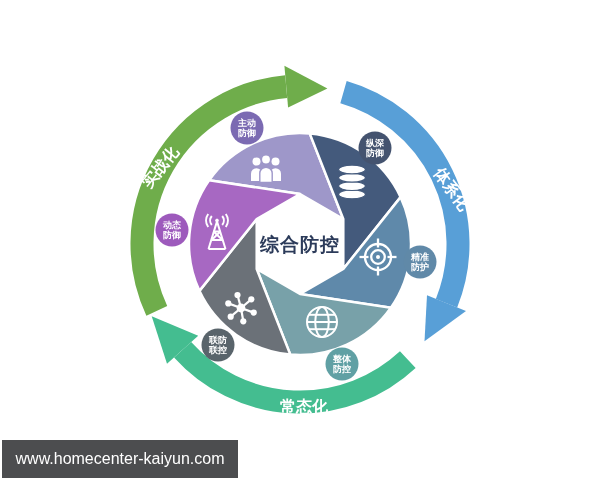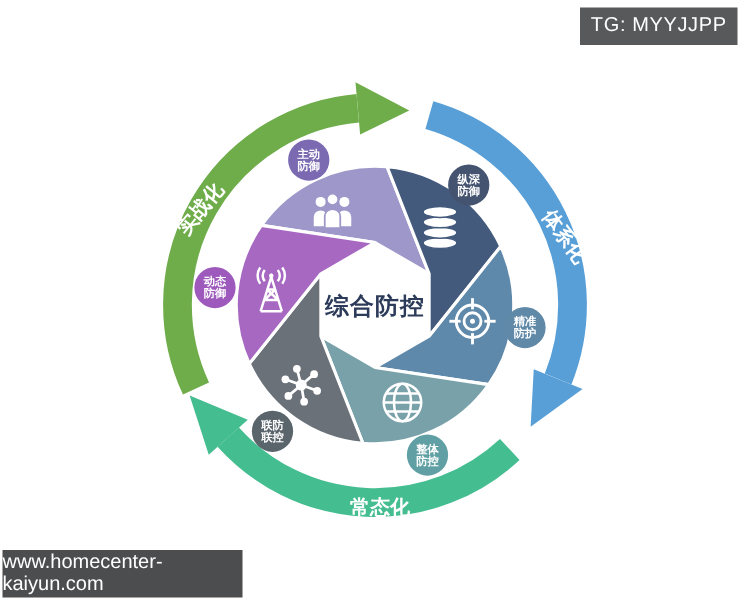--- a/index.html
+++ b/index.html
@@ -1,20 +1,20 @@
 <!DOCTYPE html>
 <html><head>
 <meta charset="utf-8">
 <style>
   html,body{margin:0;padding:0;background:#fff;}
   .stage{position:relative;width:600px;height:480px;background:#ffffff;overflow:hidden;
          font-family:"Liberation Sans","DejaVu Sans",sans-serif;}
   .tg-box{position:absolute;left:464px;top:6px;width:126px;height:30px;background:#58595b;
           color:#fff;font-size:16px;letter-spacing:0.5px;display:flex;align-items:center;justify-content:center;}
-  .wm-box{position:absolute;left:2px;top:440px;width:192px;height:38px;background:#4c4d4f;
+  .wm-box{position:absolute;left:2px;top:440px;width:236px;height:38px;background:#4c4d4f;
           color:#fff;font-size:16px;display:flex;align-items:center;justify-content:center;}
   svg{position:absolute;left:0;top:0;}
   .ring-label{fill:#ffffff;font-size:16px;font-weight:bold;}
   .badge-label{fill:#ffffff;font-size:9px;font-weight:bold;}
   .center-label{font-size:19px;font-weight:bold;letter-spacing:1px;}
   text{font-family:"Liberation Sans","DejaVu Sans",sans-serif;text-anchor:middle;}
 </style>
 </head>
 <body>
 
@@ -136,20 +136,17 @@
         <text class="badge-label" x="218" y="352.8">联控</text>
       </g>
       <g>
         <circle cx="172" cy="230" r="16.5" fill="#9d5abc"></circle>
         <text class="badge-label" x="172" y="228.2">动态</text>
         <text class="badge-label" x="172" y="237.8">防御</text>
       </g>
     </g>
   </svg>
 
-  <div class="tg-box">
-    <span>TG: MYYJJPP</span>
-  </div>
   <div class="wm-box">
     <span>www.homecenter-kaiyun.com</span>
   </div>
 
 </div>
 
 </body></html>

